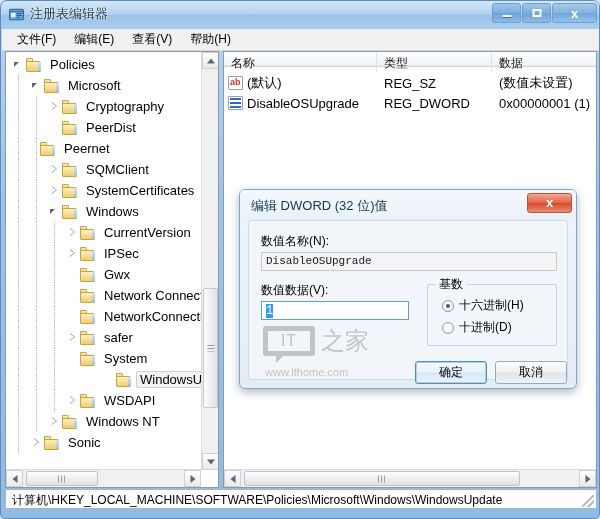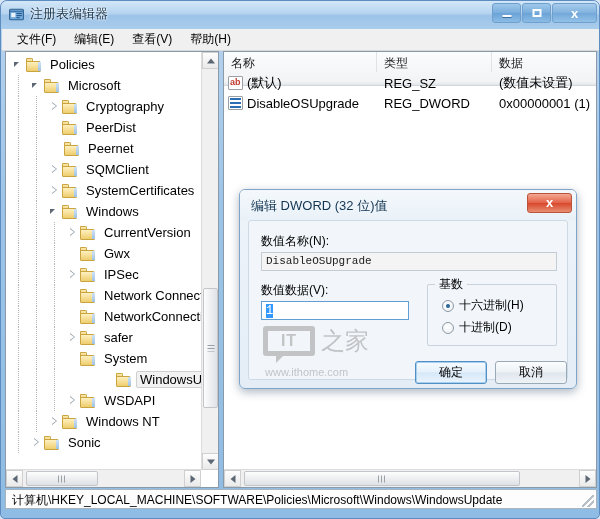--- a/index.html
+++ b/index.html
@@ -184,21 +184,21 @@
     border: 1px solid #c2c6ca; border-radius: 2px;
   }
   .hs-grip {
     position: absolute; left: 50%; top: 50%; transform: translate(-50%,-50%);
     width: 8px; height: 7px;
     background: repeating-linear-gradient(90deg,#9aa0a6 0 1px, transparent 1px 3px);
   }
 
   
   .lv-header {
-    position: absolute; left: 0; top: 0; width: 372px; height: 34px;
+    position: absolute; left: 0; top: 0; width: 372px; height: 15px;
     background: linear-gradient(180deg,#fbfcfd 0%, #f1f3f5 90%, #e3e6e9 100%);
     border-bottom: 1px solid #d4d7da; display: flex;
   }
   .lv-col {
     font-size: 12px; color: #1a1a1a; padding: 3px 0 0 7px;
     border-right: 1px solid #e0e3e6; height: 20px; overflow: hidden; white-space: nowrap;
   }
   .lv-body { position: absolute; left: 0; top: 21px; width: 372px; }
   .lv-row { height: 20px; display: flex; align-items: center; font-size: 13px; color: #000; }
   .lv-cell { overflow: hidden; white-space: nowrap; padding-left: 7px; }
@@ -312,21 +312,21 @@
 
   
   .watermark {
     position: absolute; left: 14px; top: 105px; width: 120px; height: 56px;
     opacity: 0.55; pointer-events: none;
   }
   .wm-logo { position: relative; height: 34px; width: 112px; }
   .wm-it {
     position: absolute; left: 0; top: 0; width: 52px; height: 30px;
     border: 5px solid #9a9a9a; border-radius: 3px;
-    font-size: 16px; font-weight: bold; color: #9a9a9a;
+    font-size: 16px; font-weight: normal; color: #9a9a9a;
     display: flex; align-items: center; justify-content: center;
     font-family: "Liberation Sans", sans-serif; letter-spacing: 1px;
   }
   .wm-it::after {
     content: ""; position: absolute; left: 8px; bottom: -12px;
     border-top: 8px solid #9a9a9a; border-right: 8px solid transparent;
   }
   .wm-cn {
     position: absolute; left: 58px; top: 1px;
     font-size: 24px; color: #9a9a9a;
@@ -409,21 +409,21 @@
             <span class="guide" style="left: 12px;"></span>
             <span class="guide" style="left: 30px;"></span>
             <span class="arrow "></span>
             <span class="folder">
               <span class="ftab"></span>
               <span class="fbody"></span>
               <span class="fside"></span>
             </span>
             <span class="label">PeerDist</span>
           </div>
-          <div class="tnode" style="padding-left: 44px;">
+          <div class="tnode" style="padding-left: 20px;">
             <span class="guide" style="left: 12px;"></span>
             <span class="guide" style="left: 30px;"></span>
             <span class="arrow "></span>
             <span class="folder">
               <span class="ftab"></span>
               <span class="fbody"></span>
               <span class="fside"></span>
             </span>
             <span class="label">Peernet</span>
           </div>
@@ -469,39 +469,39 @@
               <span class="ftab"></span>
               <span class="fbody"></span>
               <span class="fside"></span>
             </span>
             <span class="label">CurrentVersion</span>
           </div>
           <div class="tnode" style="padding-left: 60px;">
             <span class="guide" style="left: 12px;"></span>
             <span class="guide" style="left: 30px;"></span>
             <span class="guide" style="left: 48px;"></span>
+            <span class="arrow collapsed"></span>
+            <span class="folder">
+              <span class="ftab"></span>
+              <span class="fbody"></span>
+              <span class="fside"></span>
+            </span>
+            <span class="label">IPSec</span>
+          </div>
+          <div class="tnode" style="padding-left: 60px;">
+            <span class="guide" style="left: 12px;"></span>
+            <span class="guide" style="left: 30px;"></span>
+            <span class="guide" style="left: 48px;"></span>
             <span class="arrow "></span>
             <span class="folder">
               <span class="ftab"></span>
               <span class="fbody"></span>
               <span class="fside"></span>
             </span>
             <span class="label">Gwx</span>
-          </div>
-          <div class="tnode" style="padding-left: 60px;">
-            <span class="guide" style="left: 12px;"></span>
-            <span class="guide" style="left: 30px;"></span>
-            <span class="guide" style="left: 48px;"></span>
-            <span class="arrow collapsed"></span>
-            <span class="folder">
-              <span class="ftab"></span>
-              <span class="fbody"></span>
-              <span class="fside"></span>
-            </span>
-            <span class="label">IPSec</span>
           </div>
           <div class="tnode" style="padding-left: 60px;">
             <span class="guide" style="left: 12px;"></span>
             <span class="guide" style="left: 30px;"></span>
             <span class="guide" style="left: 48px;"></span>
             <span class="arrow "></span>
             <span class="folder">
               <span class="ftab"></span>
               <span class="fbody"></span>
               <span class="fside"></span>

